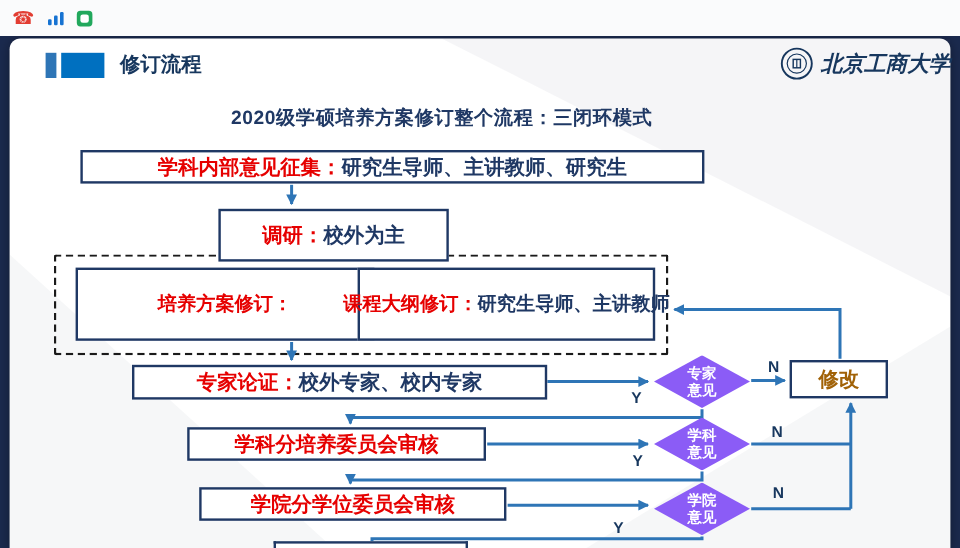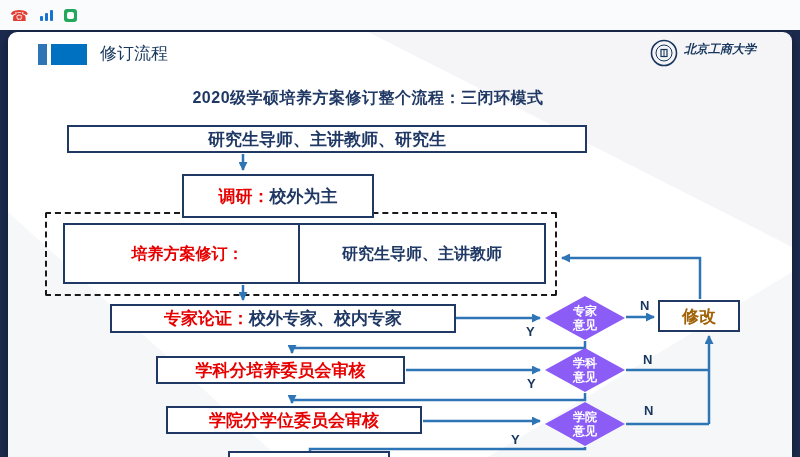--- a/index.html
+++ b/index.html
@@ -18,23 +18,23 @@
   .share::after{content:"";position:absolute;left:3px;top:3px;right:3px;bottom:3px;background:#fff;border-radius:2px}
 
   
   .slide{position:absolute;left:8px;top:32px;width:784px;height:425px;background:#fff;border-radius:9px 9px 0 0;box-shadow:0 2px 10px rgba(0,0,0,.35);z-index:1}
   .deco{position:absolute;left:8px;top:32px;z-index:1;pointer-events:none}
 
   
   .hbar{position:absolute;z-index:4}
   .hbar1{left:38px;top:44px;width:9px;height:21px;background:#2e75b6}
   .hbar2{left:51px;top:44px;width:36px;height:21px;background:#0070c0}
-  .htitle{position:absolute;left:100px;top:42px;font-size:17px;font-weight:normal;color:#17375e;z-index:4}
+  .htitle{position:absolute;left:100px;top:42px;font-size:17px;font-weight:bold;color:#17375e;z-index:4}
   .logo{position:absolute;left:650px;top:39px;z-index:4}
-  .uniname{position:absolute;left:684px;top:41px;font-family:"DejaVu Serif",serif;font-style:italic;font-weight:bold;font-size:12px;color:#17375e;z-index:4}
+  .uniname{position:absolute;left:684px;top:41px;font-family:"DejaVu Serif",serif;font-style:italic;font-weight:bold;font-size:18px;color:#17375e;z-index:4}
 
   .slide-title{position:absolute;left:68px;top:88px;width:600px;text-align:center;font-size:16px;font-weight:bold;color:#1f3864;letter-spacing:.5px;z-index:4}
 
   
   .fbox{position:absolute;background:#fff;border:2px solid #1f3864;display:flex;align-items:center;justify-content:center;font-weight:bold;font-size:17px;z-index:4;white-space:nowrap}
   .fbox .red{color:#e60000}
   .fbox .blue{color:#1f3864}
   .fbox.two{flex-direction:row;line-height:1.35;font-size:16px}
   .modify{color:#a16207}
   .dashedbox{position:absolute;left:45px;top:212px;width:512px;height:84px;border:2.5px dashed #1a1a1a;border-radius:2px;z-index:2}
@@ -97,33 +97,35 @@
     <polyline class="conn" points="406,370 540,370" marker-end="url(#ah)"></polyline>
     <polyline class="conn" points="626,370 709,370"></polyline>
     <polyline class="conn" points="709,424 709,336" marker-end="url(#ah)"></polyline>
     <polyline class="conn" points="585,393 585,400 292,400 292,403" marker-end="url(#ah)"></polyline>
     <polyline class="conn" points="423,421 540,421" marker-end="url(#ah)"></polyline>
     <polyline class="conn" points="626,424 709,424"></polyline>
     <polyline class="conn" points="585,447 585,449 310,449 310,453"></polyline>
   </svg>
 
   <div class="fbox" style="left:67px;top:125px;width:520px;height:28px">
+    <span class="red">学科内部意见征集：</span>
       <span class="blue">研究生导师、主讲教师、研究生</span>
   </div>
 
   <div class="fbox" style="left:182px;top:174px;width:192px;height:44px">
     <span class="red">调研：</span>
       <span class="blue">校外为主</span>
   </div>
 
   <div class="fbox two" style="left:63px;top:223px;width:249px;height:61px">
     <span class="red">培养方案修订：</span>
   </div>
 
   <div class="fbox two" style="left:298px;top:223px;width:248px;height:61px">
+    <span class="red">课程大纲修订：</span>
     <span class="blue">研究生导师、主讲教师</span>
   </div>
 
   <div class="fbox" style="left:110px;top:304px;width:346px;height:29px">
     <span class="red">专家论证：</span>
       <span class="blue">校外专家、校内专家</span>
   </div>
 
   <div class="fbox" style="left:166px;top:406px;width:256px;height:28px">
     <span class="red">学院分学位委员会审核</span>

